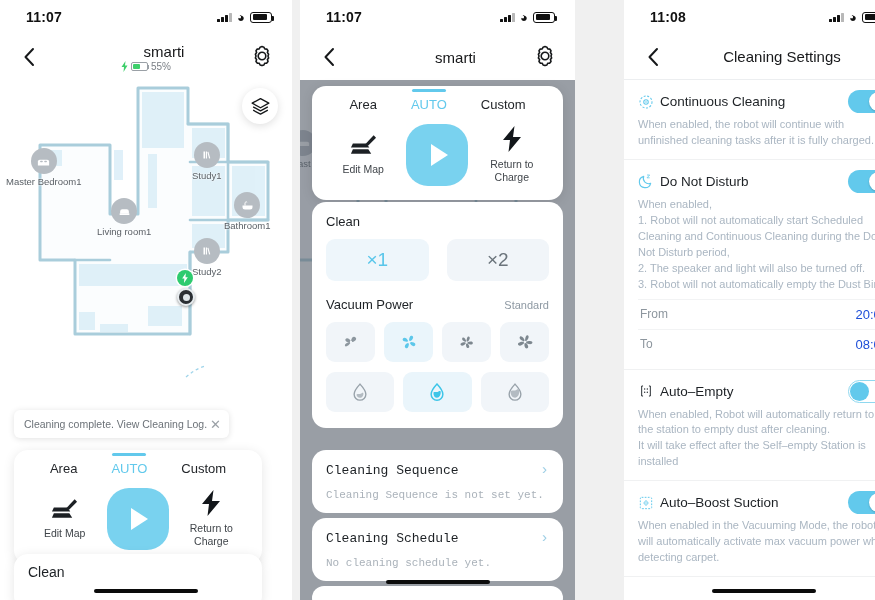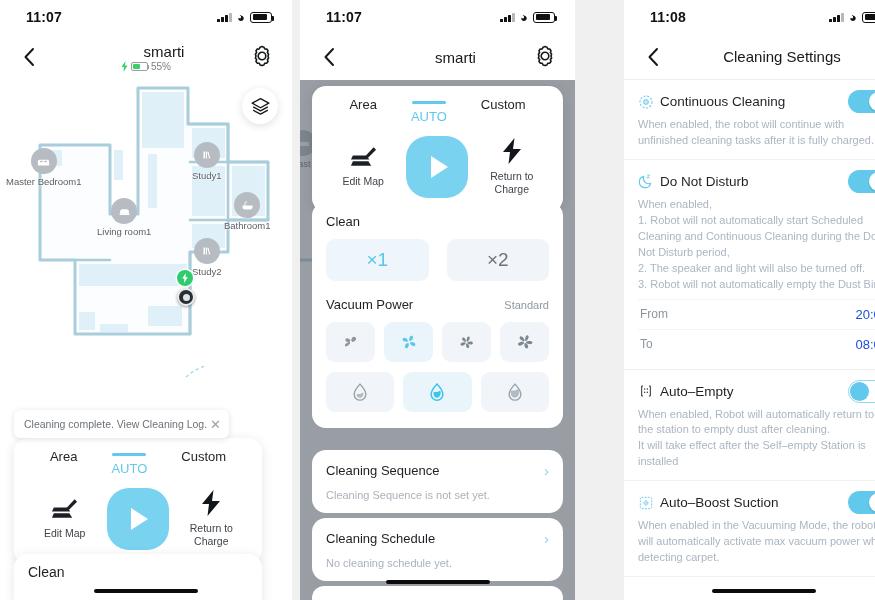--- a/index.html
+++ b/index.html
@@ -77,21 +77,21 @@
            background: #fff; border-radius: 6px; box-shadow: 0 1px 6px rgba(0,0,0,.12);
            display: flex; align-items: center; justify-content: space-between;
            padding: 0 8px 0 10px; z-index: 7; }
   .toast span { font-size: 10.5px; color: #6c7278; }
   .toast .x { color: #9aa0a6; font-size: 13px; cursor: pointer; line-height: 1; }
 
   
   .card { background: #fff; border-radius: 14px; box-shadow: 0 2px 12px rgba(0,0,0,.10); }
   .modes { display: flex; justify-content: center; gap: 34px; padding-top: 11px; }
   .mode { font-size: 13px; color: #23262a; position: relative; cursor: pointer; padding-bottom: 4px; }
-  .mode.active { color: #62c9ec; margin-top: 12px; }
+  .mode.active { color: #62c9ec; }
   .mode.active:after { content:""; position:absolute; left:50%; transform:translateX(-50%);
                         top:-8px; width:34px; height:2.5px; background:#62c9ec; border-radius:2px; }
   .actions { display: flex; align-items: center; justify-content: space-around; padding: 8px 12px 14px; }
   .act { display: flex; flex-direction: column; align-items: center; width: 70px; cursor: pointer; }
   .act .lbl { font-size: 10.5px; color: #40454a; margin-top: 6px; text-align: center; line-height: 1.25; }
   .playbtn { width: 62px; height: 62px; border-radius: 22px; background: #79d2ef;
              display: flex; align-items: center; justify-content: center; cursor: pointer; }
   .playbtn .tri { width: 0; height: 0; border-left: 17px solid #fff;
                   border-top: 11px solid transparent; border-bottom: 11px solid transparent;
                   margin-left: 4px; }
@@ -108,21 +108,21 @@
   .chips { display: flex; gap: 18px; margin-top: 10px; }
   .chip { flex: 1; height: 42px; background: #f1f5f9; border-radius: 9px;
           display: flex; align-items: center; justify-content: center; cursor: pointer; }
   .chip.sel { background: #eef6fb; }
   .chip .txt { font-size: 19px; color: #6b747c; }
   .chip.sel .txt { color: #59c6ea; }
   .pchips { display: flex; gap: 9px; margin-top: 10px; }
   .pchip { flex: 1; height: 40px; background: #f1f5f9; border-radius: 9px;
            display: flex; align-items: center; justify-content: center; cursor: pointer; }
   .pchip.sel { background: #eaf5fb; }
-  .listrow { background: #fff; border-radius: 14px; padding: 12px 14px 12px; }
+  .listrow { background: #fff; border-radius: 14px; padding: 12px 14px 12px; font-family: Liberation Mono, monospace; }
   .lr-top { display: flex; justify-content: space-between; align-items: center; }
   .lr-title { font-size: 13px; color: #1d2125; }
   .lr-sub { font-size: 11px; color: #aab2ba; margin-top: 10px; }
   .chev { color: #9ecfe5; font-size: 15px; }
 
   
   .settings { background: #fff; height: 520px; overflow: hidden; }
   .srow { padding: 10px 14px 10px; border-bottom: 1px solid #f0f1f2; }
   .srow-head { display: flex; align-items: center; justify-content: space-between; gap: 8px; }
   .srow-left { display: flex; align-items: center; gap: 6px; }

